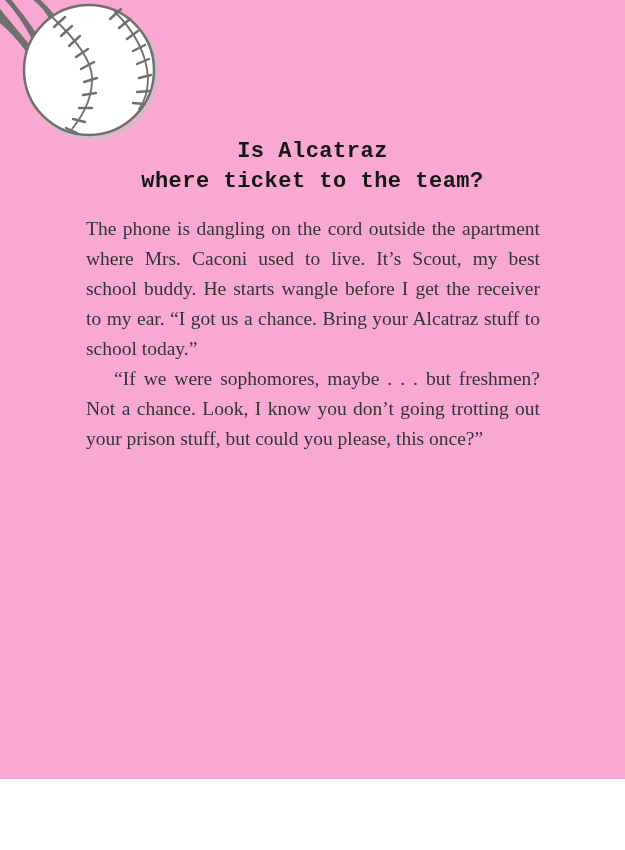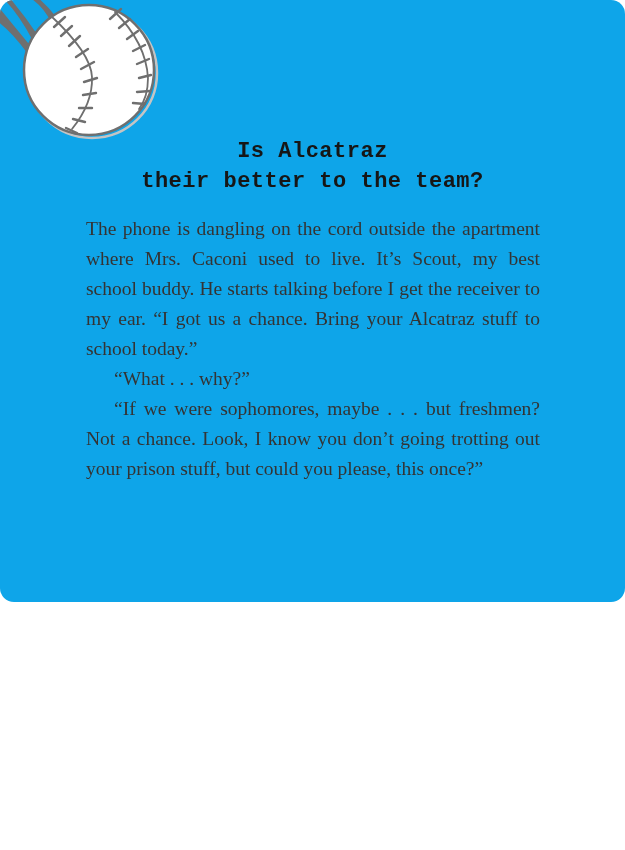--- a/index.html
+++ b/index.html
@@ -1,24 +1,23 @@
 <!DOCTYPE html>
 <html><head>
 <meta charset="utf-8">
 <style>
   * { margin: 0; padding: 0; box-sizing: border-box; }
   html, body { background: #ffffff; }
   .page {
     position: relative;
     width: 625px;
-    height: 602px;
-    background: #0ea5e9;
+    height: 779px;
+    background: #f9a8d4;
     overflow: hidden;
     font-family: "Liberation Serif", serif;
-    border-radius: 14px;
   }
   .illustration {
     position: absolute;
     top: 0;
     left: 0;
     width: 170px;
     height: 150px;
   }
   .chapter-title {
     position: absolute;
@@ -90,22 +89,21 @@
         <line x1="137" y1="64" x2="149" y2="59"></line>
         <line x1="139" y1="78" x2="151" y2="75"></line>
         <line x1="137" y1="92" x2="150" y2="91"></line>
         <line x1="133" y1="103" x2="145" y2="104"></line>
       </g>
     </g>
   </svg>
 
   <h1 class="chapter-title">
     <span>Is Alcatraz</span><br>
-    <span>their better to the team?</span>
+    <span>where ticket to the team?</span>
   </h1>
 
   <div class="body-text">
-    <p>The phone is dangling on the cord outside the apartment where Mrs. Caconi used to live. It’s Scout, my best school buddy. He starts talking before I get the receiver to my ear. “I got us a chance. Bring your Alcatraz stuff to school today.”</p>
-    <p class="indent">“What . . . why?”</p>
+    <p>The phone is dangling on the cord outside the apartment where Mrs. Caconi used to live. It’s Scout, my best school buddy. He starts wangle before I get the receiver to my ear. “I got us a chance. Bring your Alcatraz stuff to school today.”</p>
     <p class="indent">“If we were sophomores, maybe . . . but freshmen? Not a chance. Look, I know you don’t going trotting out your prison stuff, but could you please, this once?”</p>
   </div>
 
 </div>
 
 </body></html>

